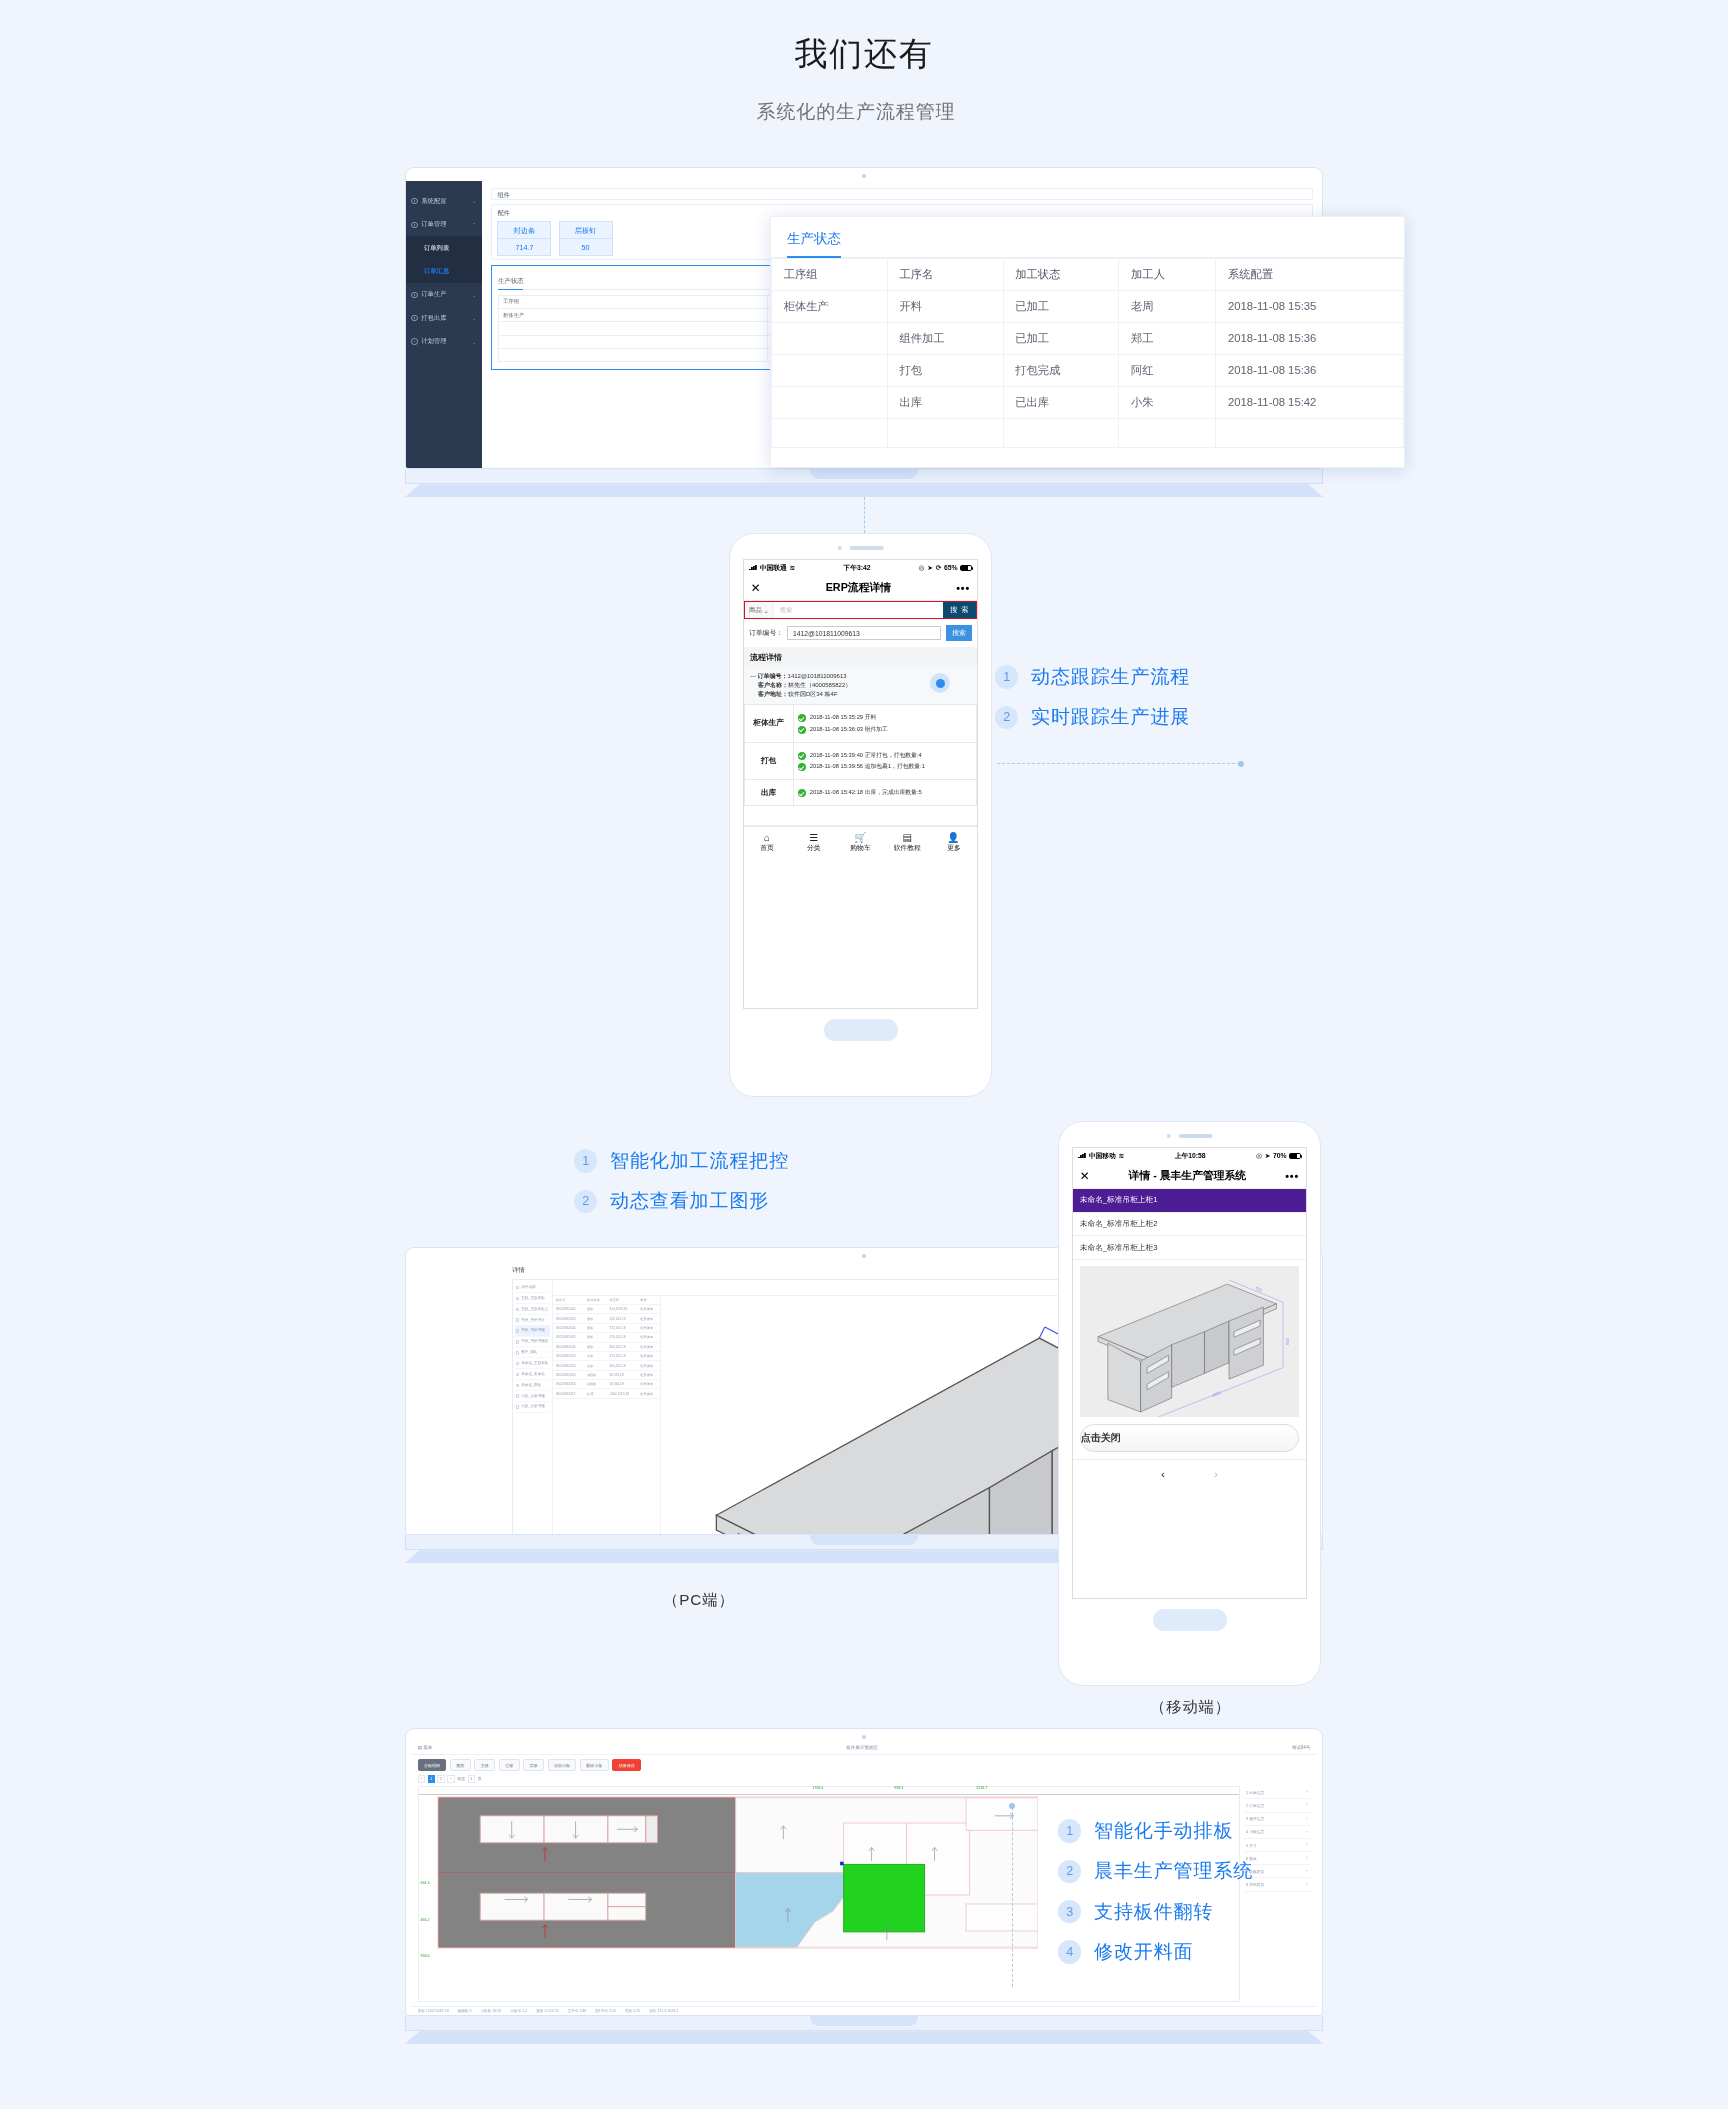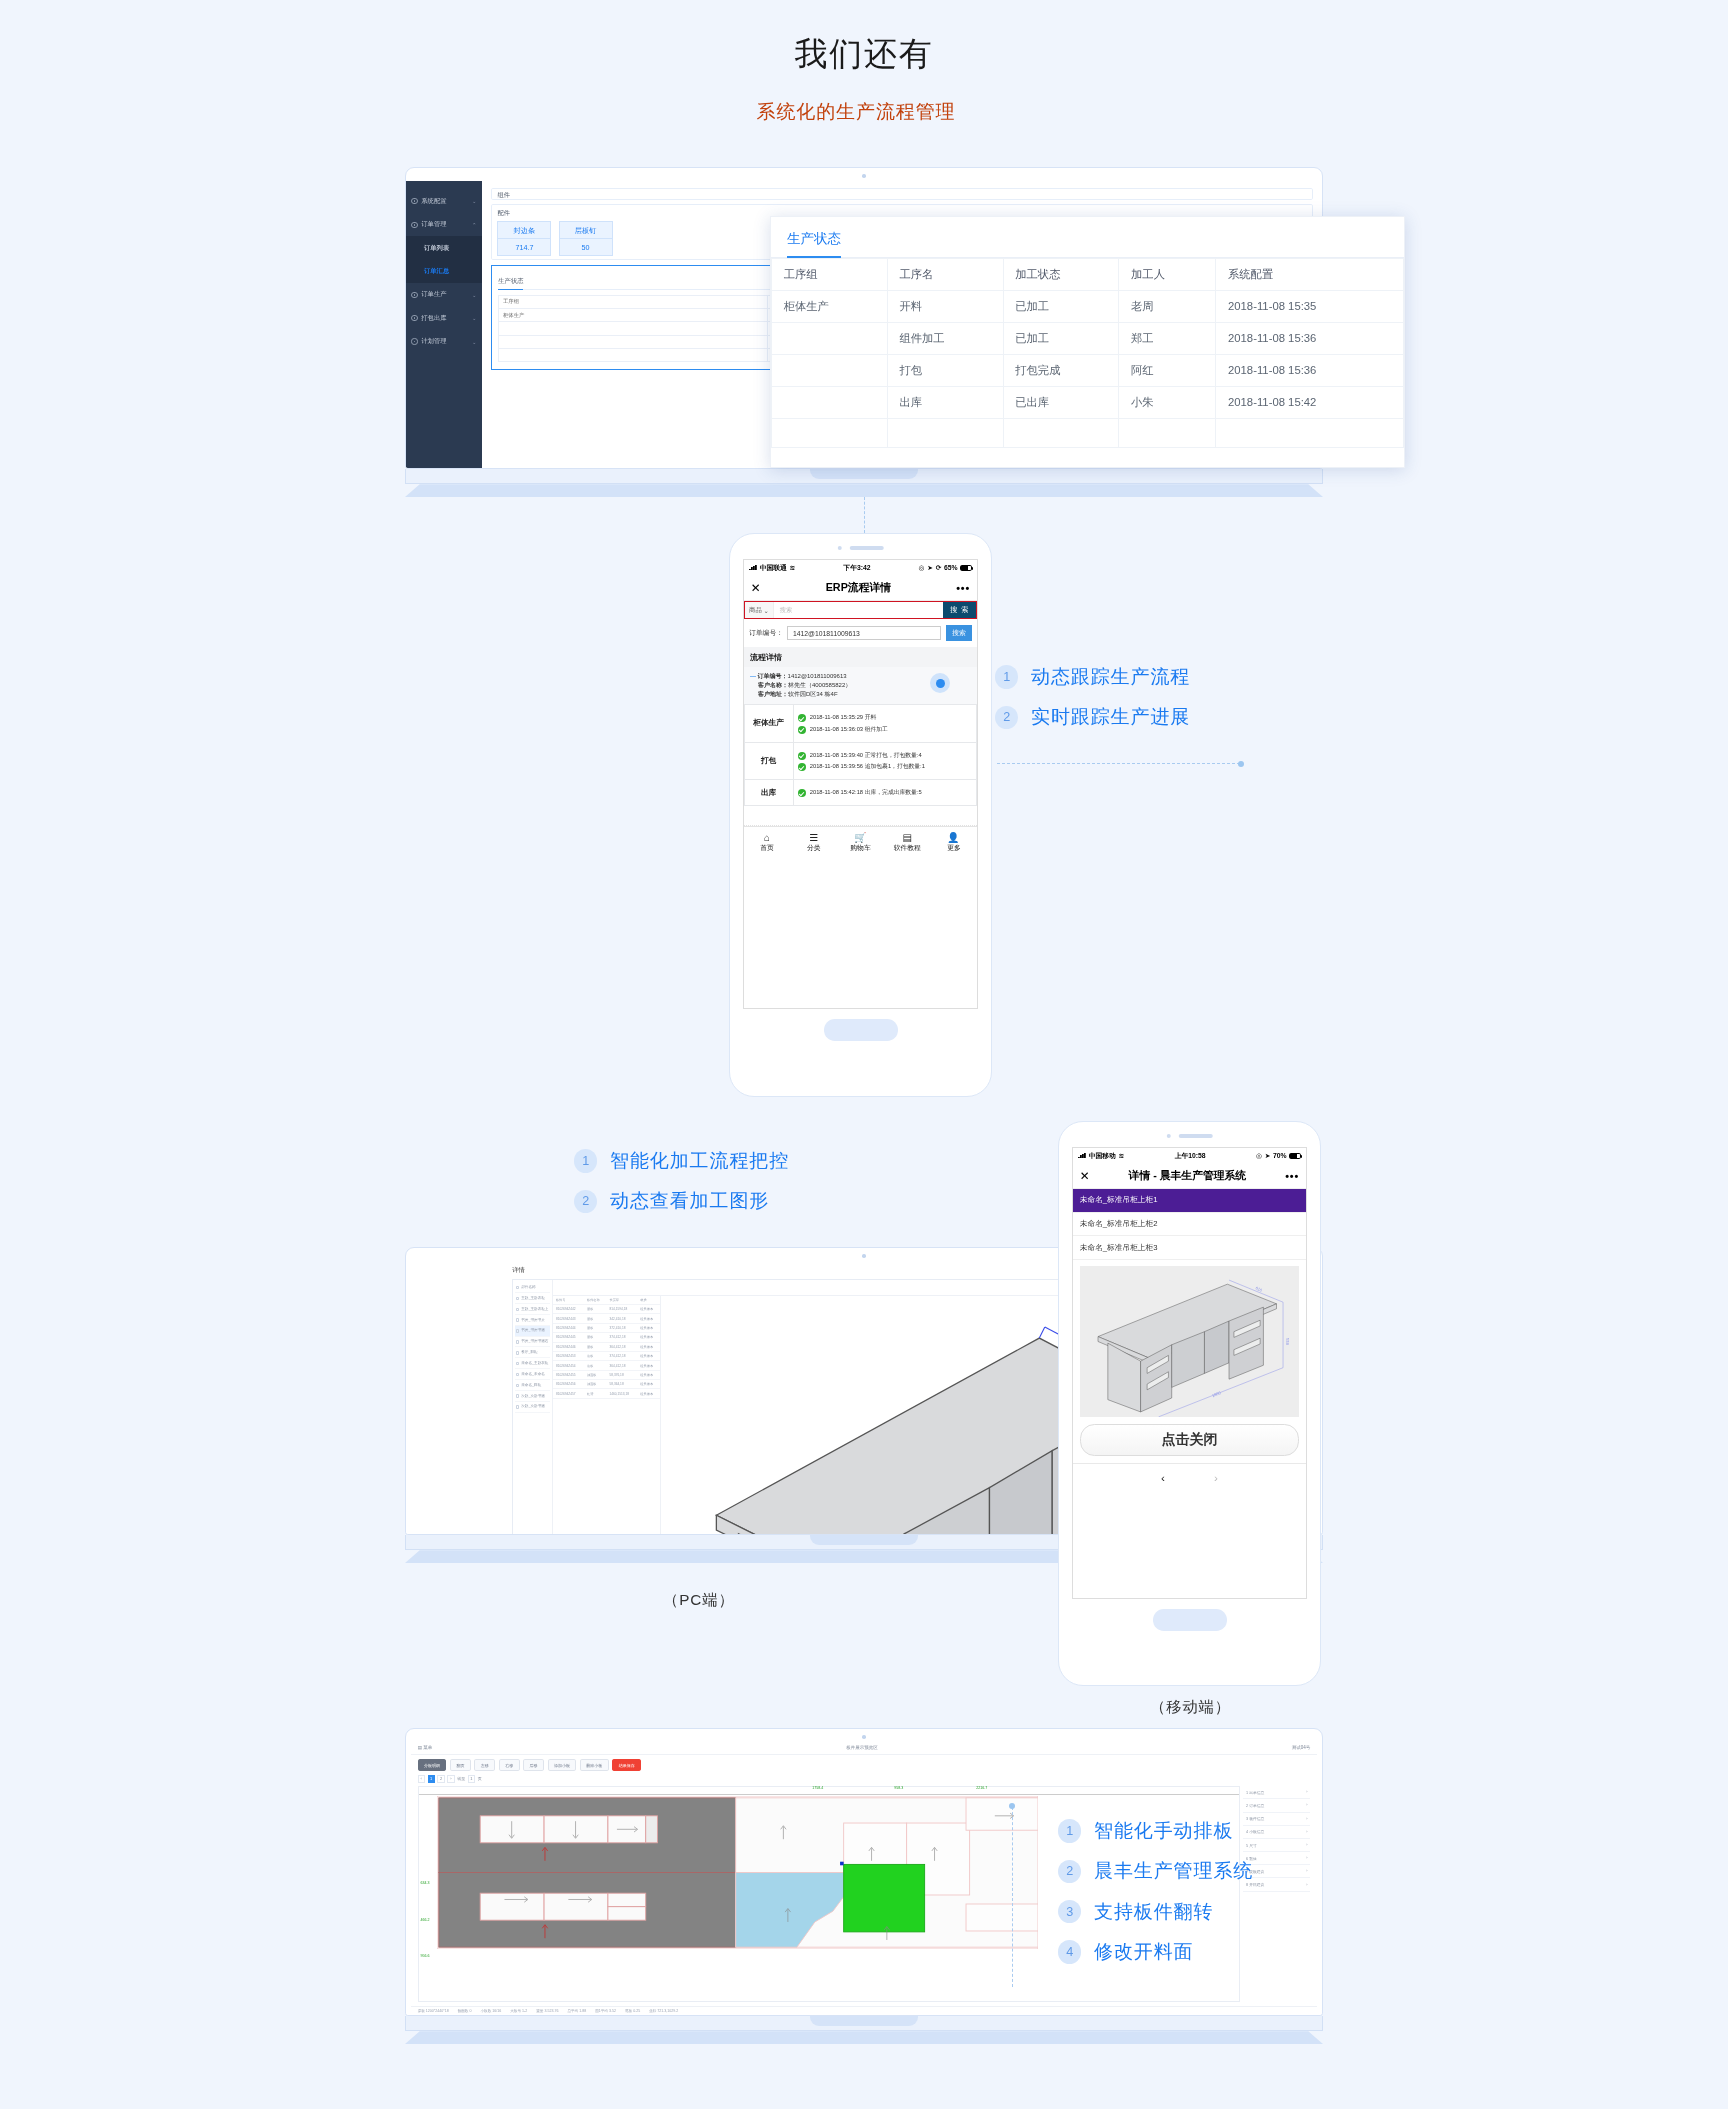--- a/index.html
+++ b/index.html
@@ -12,21 +12,21 @@
     overflow: hidden;
   }
 
   
   .page-title {
     position: absolute; top: 32px; left: 0; width: 1728px;
     text-align: center; font-size: 33px; color: #1a1a1a; letter-spacing: 1.8px;
   }
   .page-subtitle {
     position: absolute; top: 99px; left: 0; width: 1712px;
-    text-align: center; font-size: 19px; color: #c2410c; letter-spacing: 0.9px;
+    text-align: center; font-size: 19px; color: #737373; letter-spacing: 0.9px;
   }
 
   
   .laptop { position: absolute; }
   .laptop-screen {
     background: #ffffff;
     border: 0.9px solid #d7e3f6;
     border-radius: 9px 9px 2.7px 2.7px;
     position: relative; overflow: hidden;
   }
@@ -211,21 +211,21 @@
   .nest-main { flex:1; display:flex; padding:0 6.3px 3.6px; }
   .nest-canvas { flex:1; border:0.9px solid #e9edf4; position:relative; background:#fff; }
   .nest-side { width:67px; margin-left:3.6px; }
   .nest-side-item { display:flex; justify-content:space-between; align-items:center; border-bottom:0.9px solid #f0f3f8; padding:3.6px 2.7px; font-size:3.8px; color:#8b94a3; }
   .nest-foot { height:9px; border-top:0.9px solid #eef1f6; display:flex; gap:9px; align-items:center; padding:0 6.3px; font-size:3.6px; color:#9aa3b2; }
 
   
   .md-item { padding:6.3px 7.2px; font-size:7.7px; color:#333; border-bottom:0.9px solid #efefef; }
   .md-item.sel { background:#4c1d95; color:#fff; }
   .md-imgbox { margin:6.3px 7.2px; background:#ededed; height:151px; position:relative; }
-  .md-close { margin:0 7.2px 7.2px; border:0.9px solid #ddd; border-radius:14.4px; text-align:center; font-size:14px; font-weight:bold; color:#333; padding:6.3px 0; background:linear-gradient(#fff,#f4f4f4); }
+  .md-close { margin:0 7.2px 7.2px; border:0.9px solid #ddd; border-radius:14.4px; text-align:left; font-size:10px; font-weight:bold; color:#333; padding:6.3px 0; background:linear-gradient(#fff,#f4f4f4); }
   .md-nav { border-top:0.9px solid #e9e9e9; display:flex; justify-content:center; gap:49px; padding:6.3px 0; font-size:11.7px; }
   .md-nav .back { color:#222; }
   .md-nav .fwd { color:#b9b9b9; }
 </style>
 </head>
 <body>
 
 <div class="page-title">我们还有</div>
 <div class="page-subtitle">系统化的生产流程管理</div>
 

